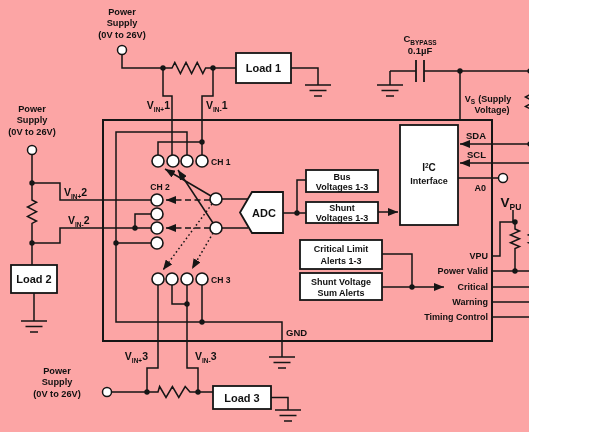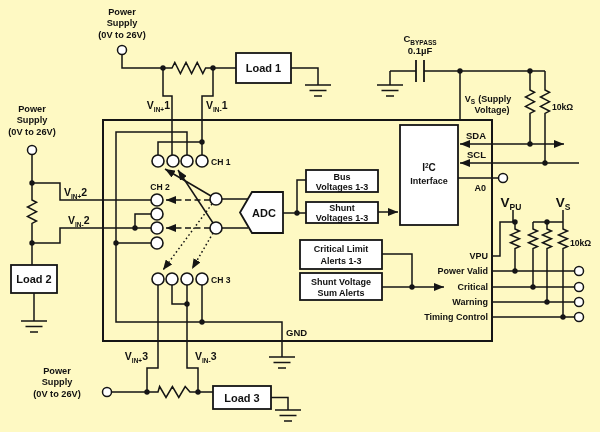--- a/index.html
+++ b/index.html
@@ -1,16 +1,16 @@
 <!DOCTYPE html>
 <html><head>
 <meta charset="utf-8">
 <style>
   html,body{margin:0;padding:0;background:#fff;}
-  .stage{width:600px;height:432px;background:#fef9c3;position:relative;overflow:hidden;}
+  .stage{width:529px;height:432px;background:#fca5a5;position:relative;overflow:hidden;}
   svg{display:block;}
   .w{stroke:#151515;stroke-width:1.5;fill:none;}
   .w2{stroke:#151515;stroke-width:1.8;fill:none;}
   .blk{stroke:#151515;stroke-width:2;fill:none;}
   .box{stroke:#151515;stroke-width:1.8;fill:#fff;}
   .node{fill:#151515;stroke:none;}
   .term{fill:#fff;stroke:#151515;stroke-width:1.5;}
   .contact{fill:#fff;stroke:#151515;stroke-width:1.6;}
   .dash{stroke-dasharray:6 3.5;}
   .dots{stroke-dasharray:1.6 2.6;}

